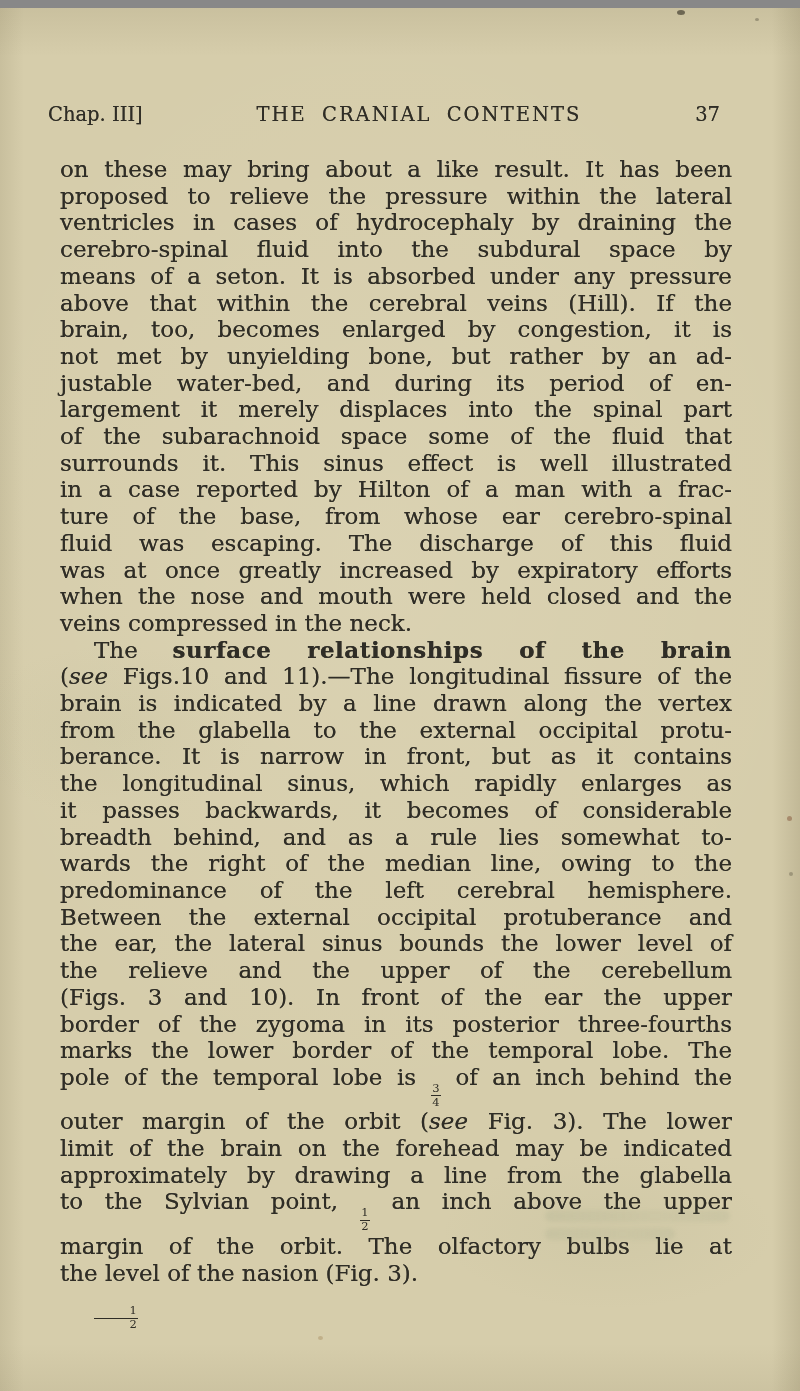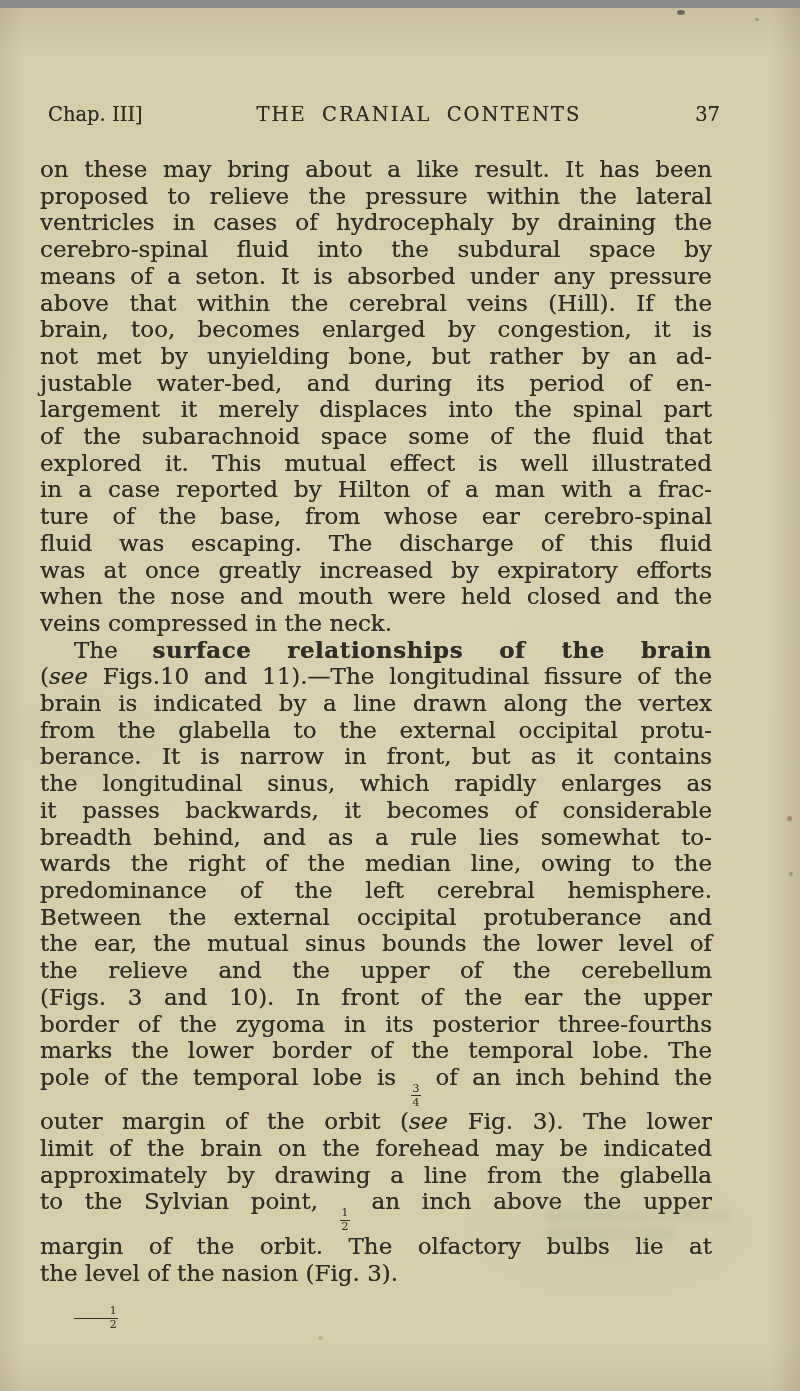--- a/index.html
+++ b/index.html
@@ -23,21 +23,21 @@
     position:absolute;left:48px;top:95px;width:672px;
     display:flex;align-items:baseline;
     font-size:19.5px;
     text-shadow:0 0 0.5px rgba(47,45,38,0.75);
   }
   .header .chapter{flex:0 0 auto;}
   .header .title{flex:1 1 auto;text-align:center;letter-spacing:2px;word-spacing:7px;}
   .header .pagenum{flex:0 0 auto;}
   
   .body-text{
-    position:absolute;left:40px;top:148px;width:672px;
+    position:absolute;left:60px;top:148px;width:672px;
     font-size:23px;line-height:26.7px;
     text-shadow:0 0 0.55px rgba(47,45,38,0.8);
   }
   .para{margin:0;}
   .line{text-align:justify;text-align-last:justify;}
   .line.short{text-align:right;text-align-last:left;}
   .para.indent .line:first-child{text-indent:34px;}
   .b{font-weight:bold;letter-spacing:0.5px;}
   .i{font-style:italic;}
   
@@ -78,41 +78,41 @@
         <div class="line"><span>proposed to relieve the pressure within the lateral</span></div>
         <div class="line"><span>ventricles in cases of hydrocephaly by draining the</span></div>
         <div class="line"><span>cerebro-spinal fluid into the subdural space by</span></div>
         <div class="line"><span>means of a seton. It is absorbed under any pressure</span></div>
         <div class="line"><span>above that within the cerebral veins (Hill). If the</span></div>
         <div class="line"><span>brain, too, becomes enlarged by congestion, it is</span></div>
         <div class="line"><span>not met by unyielding bone, but rather by an ad-</span></div>
         <div class="line"><span>justable water-bed, and during its period of en-</span></div>
         <div class="line"><span>largement it merely displaces into the spinal part</span></div>
         <div class="line"><span>of the subarachnoid space some of the fluid that</span></div>
-        <div class="line"><span>explored it. This mutual effect is well illustrated</span></div>
+        <div class="line"><span>surrounds it. This sinus effect is well illustrated</span></div>
         <div class="line"><span>in a case reported by Hilton of a man with a frac-</span></div>
         <div class="line"><span>ture of the base, from whose ear cerebro-spinal</span></div>
         <div class="line"><span>fluid was escaping. The discharge of this fluid</span></div>
         <div class="line"><span>was at once greatly increased by expiratory efforts</span></div>
         <div class="line"><span>when the nose and mouth were held closed and the</span></div>
         <div class="line short"><span>veins compressed in the neck.</span></div>
       </div>
       <div class="para indent">
         <div class="line"><span>The </span><span class="b">surface relationships of the brain</span></div>
         <div class="line"><span>(</span><span class="i">see</span><span> Figs.10 and 11).—The longitudinal fissure of the</span></div>
         <div class="line"><span>brain is indicated by a line drawn along the vertex</span></div>
         <div class="line"><span>from the glabella to the external occipital protu-</span></div>
         <div class="line"><span>berance. It is narrow in front, but as it contains</span></div>
         <div class="line"><span>the longitudinal sinus, which rapidly enlarges as</span></div>
         <div class="line"><span>it passes backwards, it becomes of considerable</span></div>
         <div class="line"><span>breadth behind, and as a rule lies somewhat to-</span></div>
         <div class="line"><span>wards the right of the median line, owing to the</span></div>
         <div class="line"><span>predominance of the left cerebral hemisphere.</span></div>
         <div class="line"><span>Between the external occipital protuberance and</span></div>
-        <div class="line"><span>the ear, the mutual sinus bounds the lower level of</span></div>
+        <div class="line"><span>the ear, the lateral sinus bounds the lower level of</span></div>
         <div class="line"><span>the relieve and the upper of the cerebellum</span></div>
         <div class="line"><span>(Figs. 3 and 10). In front of the ear the upper</span></div>
         <div class="line"><span>border of the zygoma in its posterior three-fourths</span></div>
         <div class="line"><span>marks the lower border of the temporal lobe. The</span></div>
         <div class="line"><span>pole of the temporal lobe is </span><span class="frac">
             <span class="num">3</span>
             <span class="den">4</span>
           </span><span> of an inch behind the</span></div>
         <div class="line"><span>outer margin of the orbit (</span><span class="i">see</span><span> Fig. 3). The lower</span></div>
         <div class="line"><span>limit of the brain on the forehead may be indicated</span></div>

